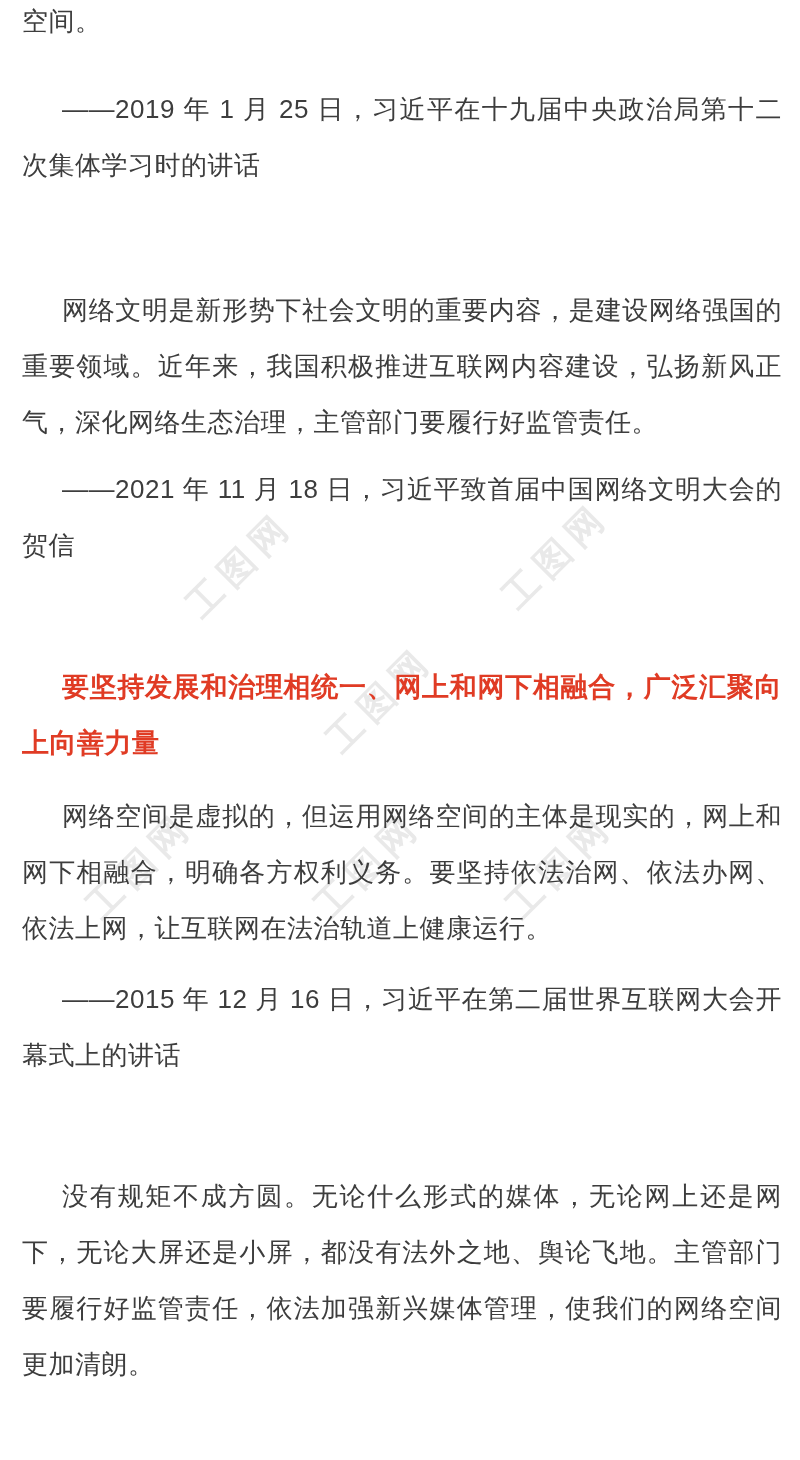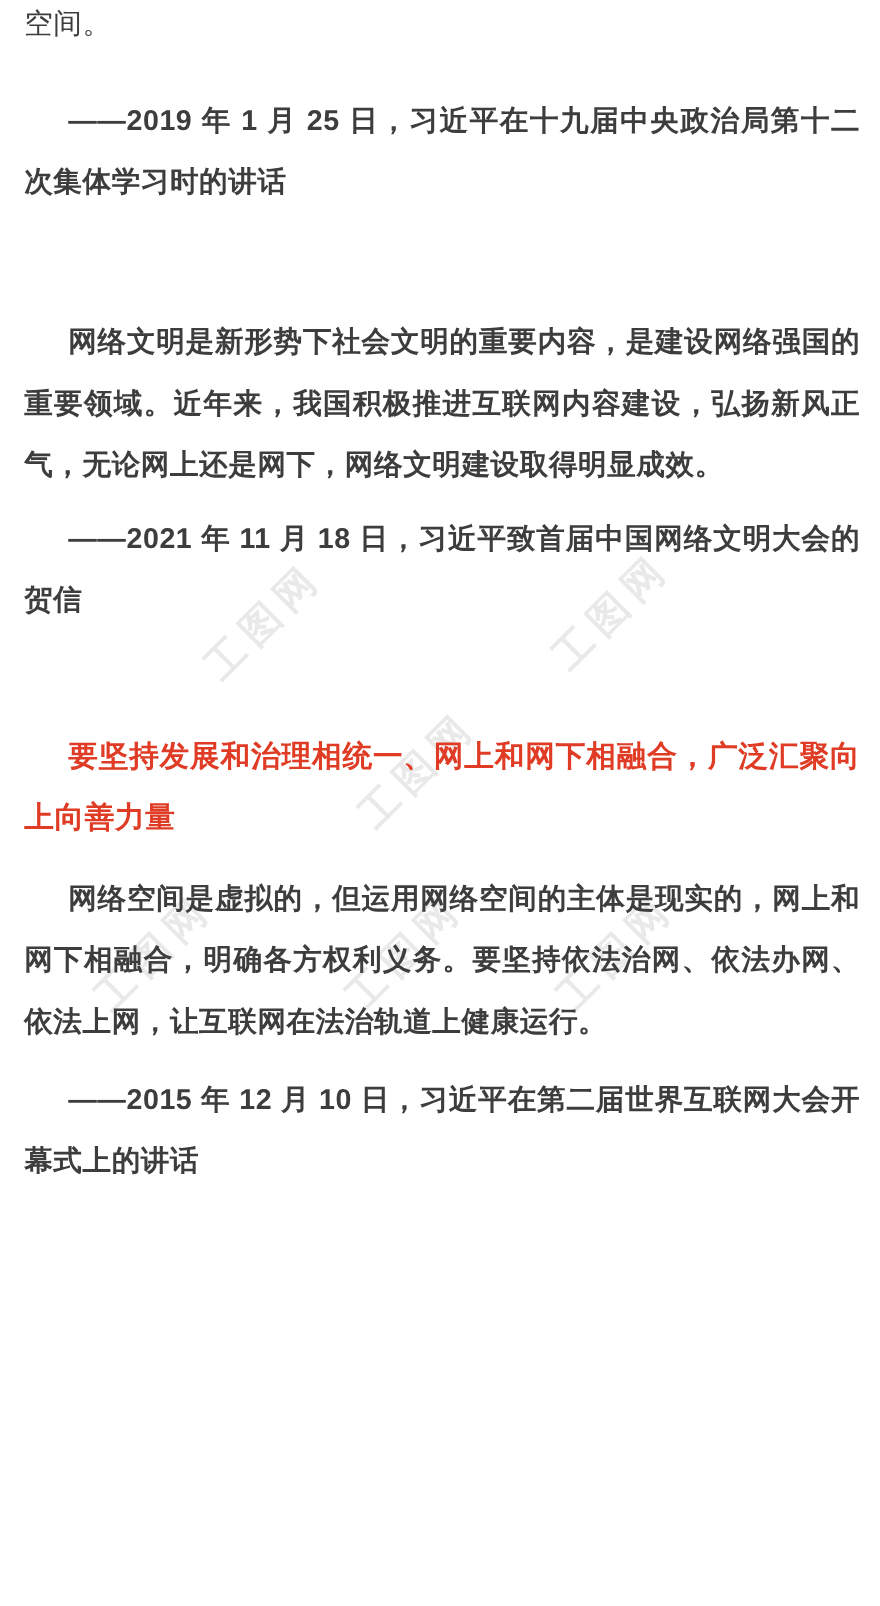--- a/index.html
+++ b/index.html
@@ -18,21 +18,21 @@
     padding: 0 18px 0 22px;
     z-index: 1;
   }
   .para {
     font-size: 26px;
     line-height: 56px;
     color: #3d3d3d;
     text-align: justify;
     letter-spacing: 0.5px;
   }
-  .indent { text-indent: 40px; font-weight: bold; }
+  .indent { text-indent: 40px; }
   .tail { margin-top: -7px; }
   .quote-1 { margin-top: 32px; }
   .body-1 { margin-top: 89px; }
   .quote-2 { margin-top: 11px; }
   .heading {
     margin-top: 86px;
     font-size: 27px;
     line-height: 56px;
     font-weight: bold;
     color: #e03b24;
@@ -70,24 +70,25 @@
   <span class="wm" style="left:368px; top:866px;">工图网</span>
   <span class="wm" style="left:560px; top:866px;">工图网</span>
 </div>
 
 <div class="page">
 
   <p class="para tail">空间。</p>
 
   <p class="para indent quote-1">——2019 年 1 月 25 日，习近平在十九届中央政治局第十二次集体学习时的讲话</p>
 
-  <p class="para indent body-1">网络文明是新形势下社会文明的重要内容，是建设网络强国的重要领域。近年来，我国积极推进互联网内容建设，弘扬新风正气，无论网上还是网下，网络文明建设取得明显成效。</p>
+  <p class="para indent body-1">网络文明是新形势下社会文明的重要内容，是建设网络强国的重要领域。近年来，我国积极推进互联网内容建设，弘扬新风正气，深化网络生态治理，主管部门要履行好监管责任。</p>
 
   <p class="para indent quote-2">——2021 年 11 月 18 日，习近平致首届中国网络文明大会的贺信</p>
 
   <h2 class="heading indent">要坚持发展和治理相统一、网上和网下相融合，广泛汇聚向上向善力量</h2>
 
   <p class="para indent body-2">网络空间是虚拟的，但运用网络空间的主体是现实的，网上和网下相融合，明确各方权利义务。要坚持依法治网、依法办网、依法上网，让互联网在法治轨道上健康运行。</p>
 
-  <p class="para indent quote-3">——2015 年 12 月 10 日，习近平在第二届世界互联网大会开幕式上的讲话</p>
+  <p class="para indent quote-3">——2015 年 12 月 16 日，习近平在第二届世界互联网大会开幕式上的讲话</p>
 
+  <p class="para indent body-3">没有规矩不成方圆。无论什么形式的媒体，无论网上还是网下，无论大屏还是小屏，都没有法外之地、舆论飞地。主管部门要履行好监管责任，依法加强新兴媒体管理，使我们的网络空间更加清朗。</p>
 
 </div>
 
 </body></html>

